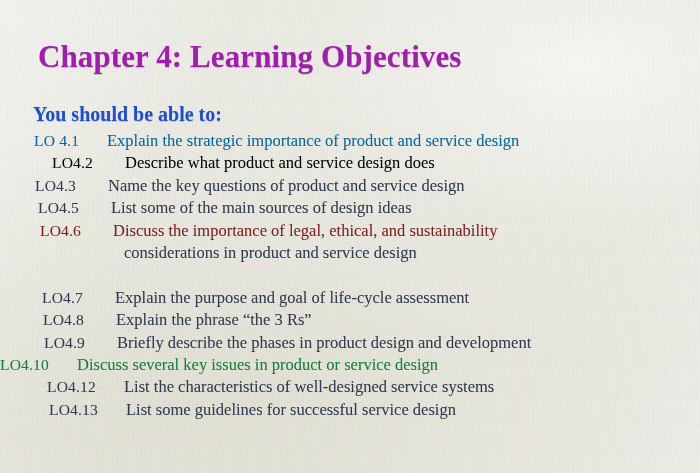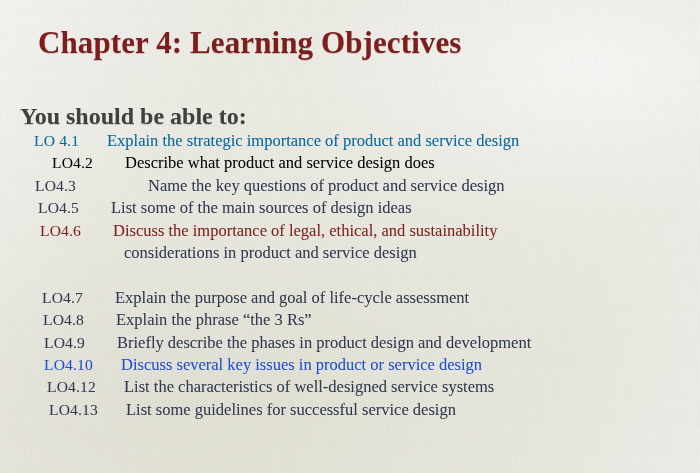--- a/index.html
+++ b/index.html
@@ -66,38 +66,38 @@
   #content {
     position: absolute;
     inset: 0;
     z-index: 4;
   }
 
   
   .page-title {
     position: absolute;
     left: 38px;
-    top: 26px;
+    top: 40px;
     font-size: 31px;
     line-height: 1.08;
     font-weight: bold;
-    color: #7f1d1d;
+    color: #a21caf;
     letter-spacing: 0.1px;
     white-space: nowrap;
     text-shadow: 0 0.5px 0.6px rgba(120,120,115,0.35);
   }
 
   
   .subtitle {
     position: absolute;
-    left: 20px;
+    left: 33px;
     top: 103px;
-    font-size: 24px;
+    font-size: 20px;
     font-weight: bold;
-    color: #404040;
+    color: #1d4ed8;
     white-space: nowrap;
     text-shadow: 0 0.5px 0.6px rgba(120,120,115,0.30);
   }
 
   
   #lo-list {
     position: absolute;
     left: 0;
     top: 131px;
     width: 700px;
@@ -159,21 +159,21 @@
 
     <div id="lo-list">
         <div class="lo-row" style="color: #0369a1; padding-left: 34px;">
           <span class="lo-code" style="width: 73px;">LO 4.1</span>
           <span class="lo-text">Explain the strategic importance of product and service design</span>
         </div>
         <div class="lo-row" style="color: #000000; padding-left: 52px;">
           <span class="lo-code" style="width: 73px;">LO4.2</span>
           <span class="lo-text">Describe what product and service design does</span>
         </div>
-        <div class="lo-row" style="color: rgb(47, 58, 82); padding-left: 35px; gap: 40px;">
+        <div class="lo-row" style="color: rgb(47, 58, 82); padding-left: 35px;">
           <span class="lo-code" style="width: 73px;">LO4.3</span>
           <span class="lo-text">Name the key questions of product and service design</span>
         </div>
         <div class="lo-row" style="color: rgb(47, 58, 82); padding-left: 38px;">
           <span class="lo-code" style="width: 73px;">LO4.5</span>
           <span class="lo-text">List some of the main sources of design ideas</span>
         </div>
         <div class="lo-row" style="color: #7f1d1d; padding-left: 40px;">
           <span class="lo-code" style="width: 73px;">LO4.6</span>
           <span class="lo-text">Discuss the importance of legal, ethical, and sustainability</span>
@@ -186,21 +186,21 @@
           <span class="lo-text">Explain the purpose and goal of life-cycle assessment</span>
         </div>
         <div class="lo-row" style="color: rgb(47, 58, 82); padding-left: 43px;">
           <span class="lo-code" style="width: 73px;">LO4.8</span>
           <span class="lo-text">Explain the phrase “the 3 Rs”</span>
         </div>
         <div class="lo-row" style="color: rgb(47, 58, 82); padding-left: 44px;">
           <span class="lo-code" style="width: 73px;">LO4.9</span>
           <span class="lo-text">Briefly describe the phases in product design and development</span>
         </div>
-        <div class="lo-row" style="color: #1d4ed8; padding-left: 44px;">
+        <div class="lo-row" style="color: #15803d; ">
           <span class="lo-code" style="width: 77px;">LO4.10</span>
           <span class="lo-text">Discuss several key issues in product or service design</span>
         </div>
         <div class="lo-row" style="color: rgb(47, 58, 82); padding-left: 47px;">
           <span class="lo-code" style="width: 77px;">LO4.12</span>
           <span class="lo-text">List the characteristics of well-designed service systems</span>
         </div>
         <div class="lo-row" style="color: rgb(47, 58, 82); padding-left: 49px;">
           <span class="lo-code" style="width: 77px;">LO4.13</span>
           <span class="lo-text">List some guidelines for successful service design</span>

